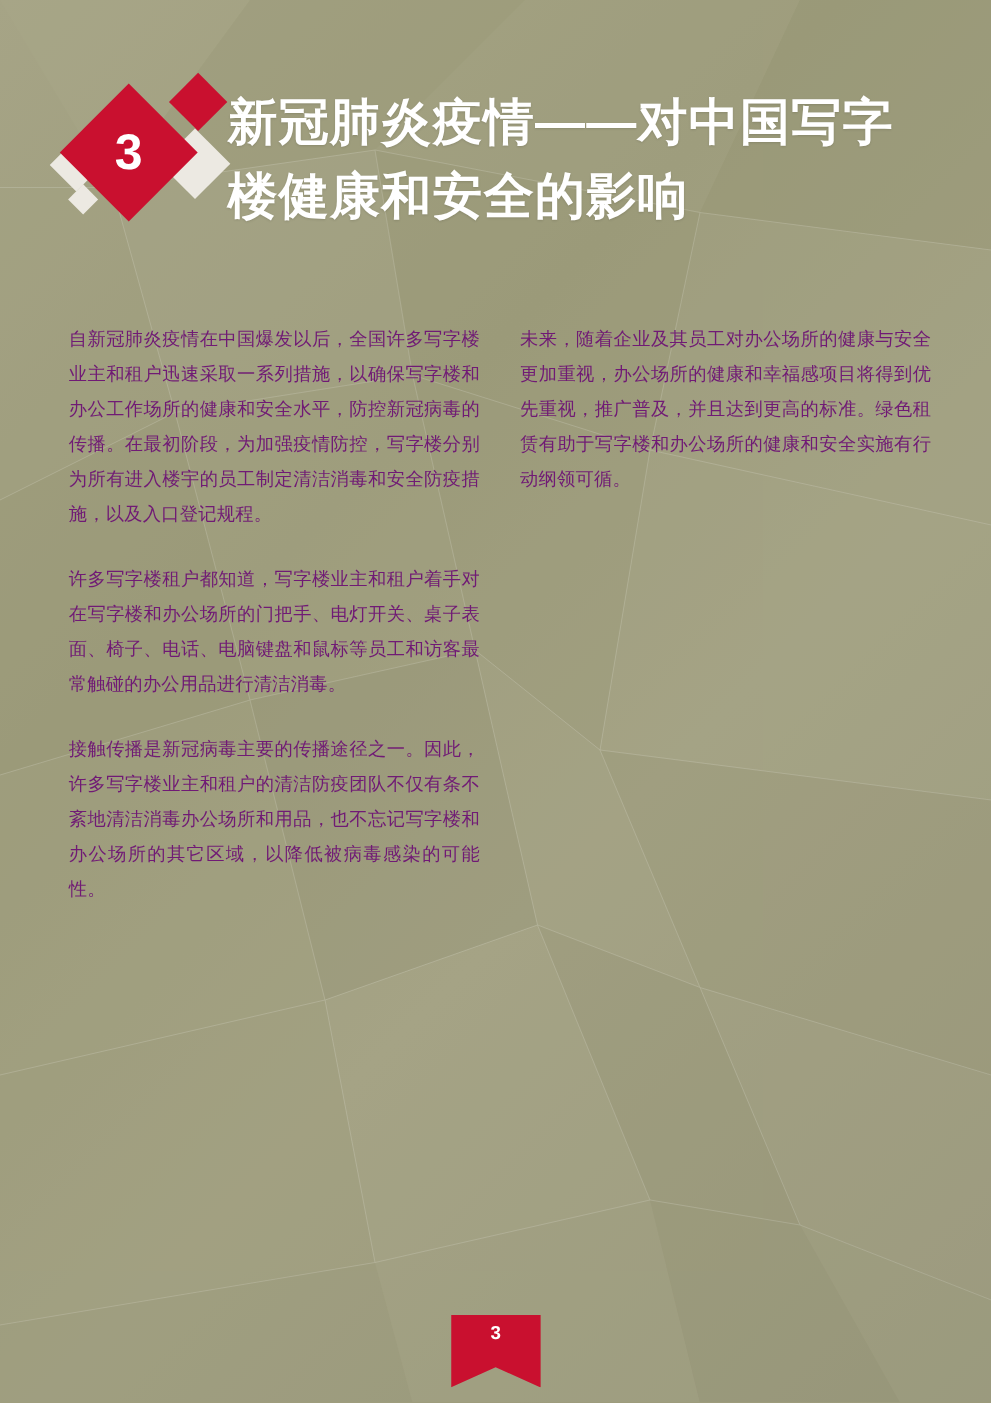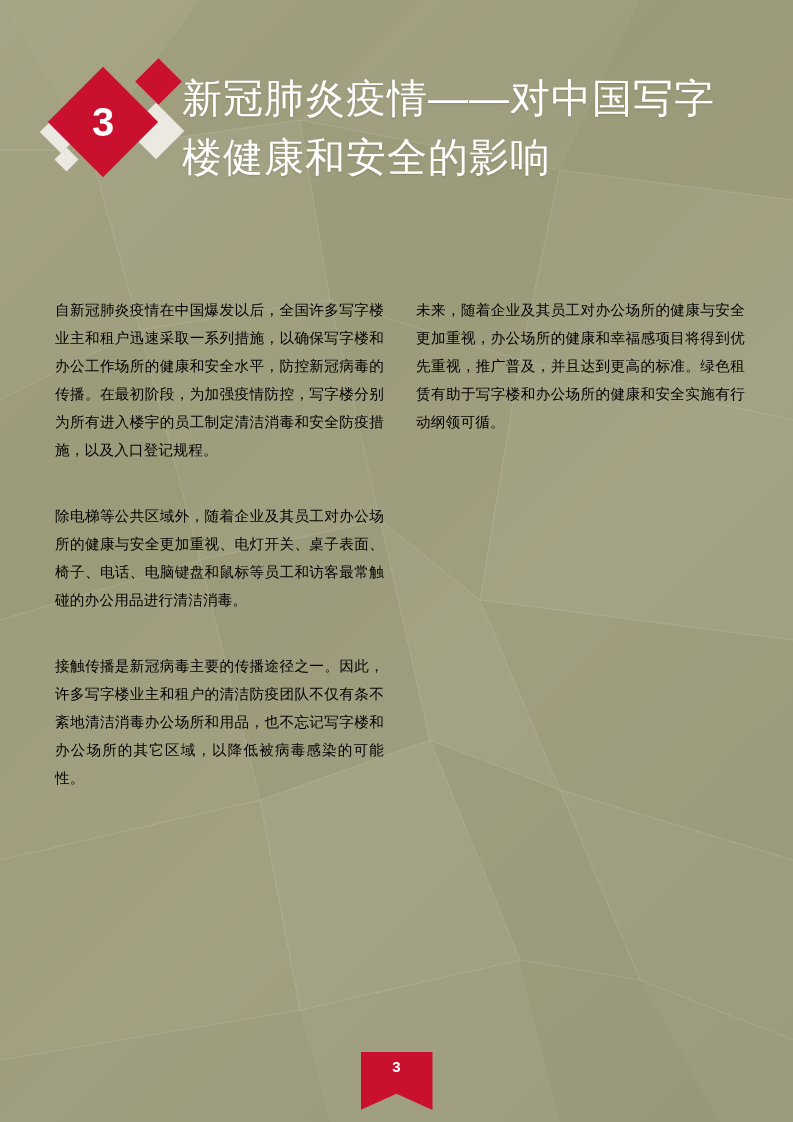--- a/index.html
+++ b/index.html
@@ -90,45 +90,44 @@
   }
 
   .header-title {
     position: absolute;
     left: 182px;
     top: 14px;
     width: 570px;
     color: #ffffff;
     font-size: 40px;
     line-height: 1.48;
-    font-weight: normal;
+    font-weight: bold;
     letter-spacing: 1px;
     text-shadow: 0 1px 2px rgba(0,0,0,0.12);
   }
 
   
   .columns {
     position: absolute;
     left: 55px;
     top: 258px;
     width: 690px;
     display: flex;
     gap: 32px;
   }
   .col {
     width: 329px;
   }
   .col p {
-    color: #000000;
+    color: #701a75;
     font-size: 14.6px;
     line-height: 1.92;
     margin-bottom: 24px;
     text-align: justify;
     letter-spacing: 0.2px;
-    margin-top: 38px;
   }
   .col p:last-child { margin-bottom: 0; font-family: Liberation Serif, serif; }
 
   
   .footer-mark {
     position: absolute;
     left: 50%;
     bottom: 12px;
     transform: translateX(-50%);
     width: 72px;
@@ -208,21 +207,21 @@
       <div class="section-num">3</div>
     </div>
 
     <h1 class="header-title">新冠肺炎疫情——对中国写字楼健康和安全的影响</h1>
   </div>
 
   <div class="columns">
 
     <div class="col">
       <p>自新冠肺炎疫情在中国爆发以后，全国许多写字楼业主和租户迅速采取一系列措施，以确保写字楼和办公工作场所的健康和安全水平，防控新冠病毒的传播。在最初阶段，为加强疫情防控，写字楼分别为所有进入楼宇的员工制定清洁消毒和安全防疫措施，以及入口登记规程。</p>
-      <p>除电梯等公共区域外，随着企业及其员工对办公场所的健康与安全更加重视、电灯开关、桌子表面、椅子、电话、电脑键盘和鼠标等员工和访客最常触碰的办公用品进行清洁消毒。</p>
+      <p>许多写字楼租户都知道，写字楼业主和租户着手对在写字楼和办公场所的门把手、电灯开关、桌子表面、椅子、电话、电脑键盘和鼠标等员工和访客最常触碰的办公用品进行清洁消毒。</p>
       <p>接触传播是新冠病毒主要的传播途径之一。因此，许多写字楼业主和租户的清洁防疫团队不仅有条不紊地清洁消毒办公场所和用品，也不忘记写字楼和办公场所的其它区域，以降低被病毒感染的可能性。</p>
     </div>
 
     <div class="col">
       <p>未来，随着企业及其员工对办公场所的健康与安全更加重视，办公场所的健康和幸福感项目将得到优先重视，推广普及，并且达到更高的标准。绿色租赁有助于写字楼和办公场所的健康和安全实施有行动纲领可循。</p>
     </div>
 
   </div>
 
   <div class="footer-mark">

